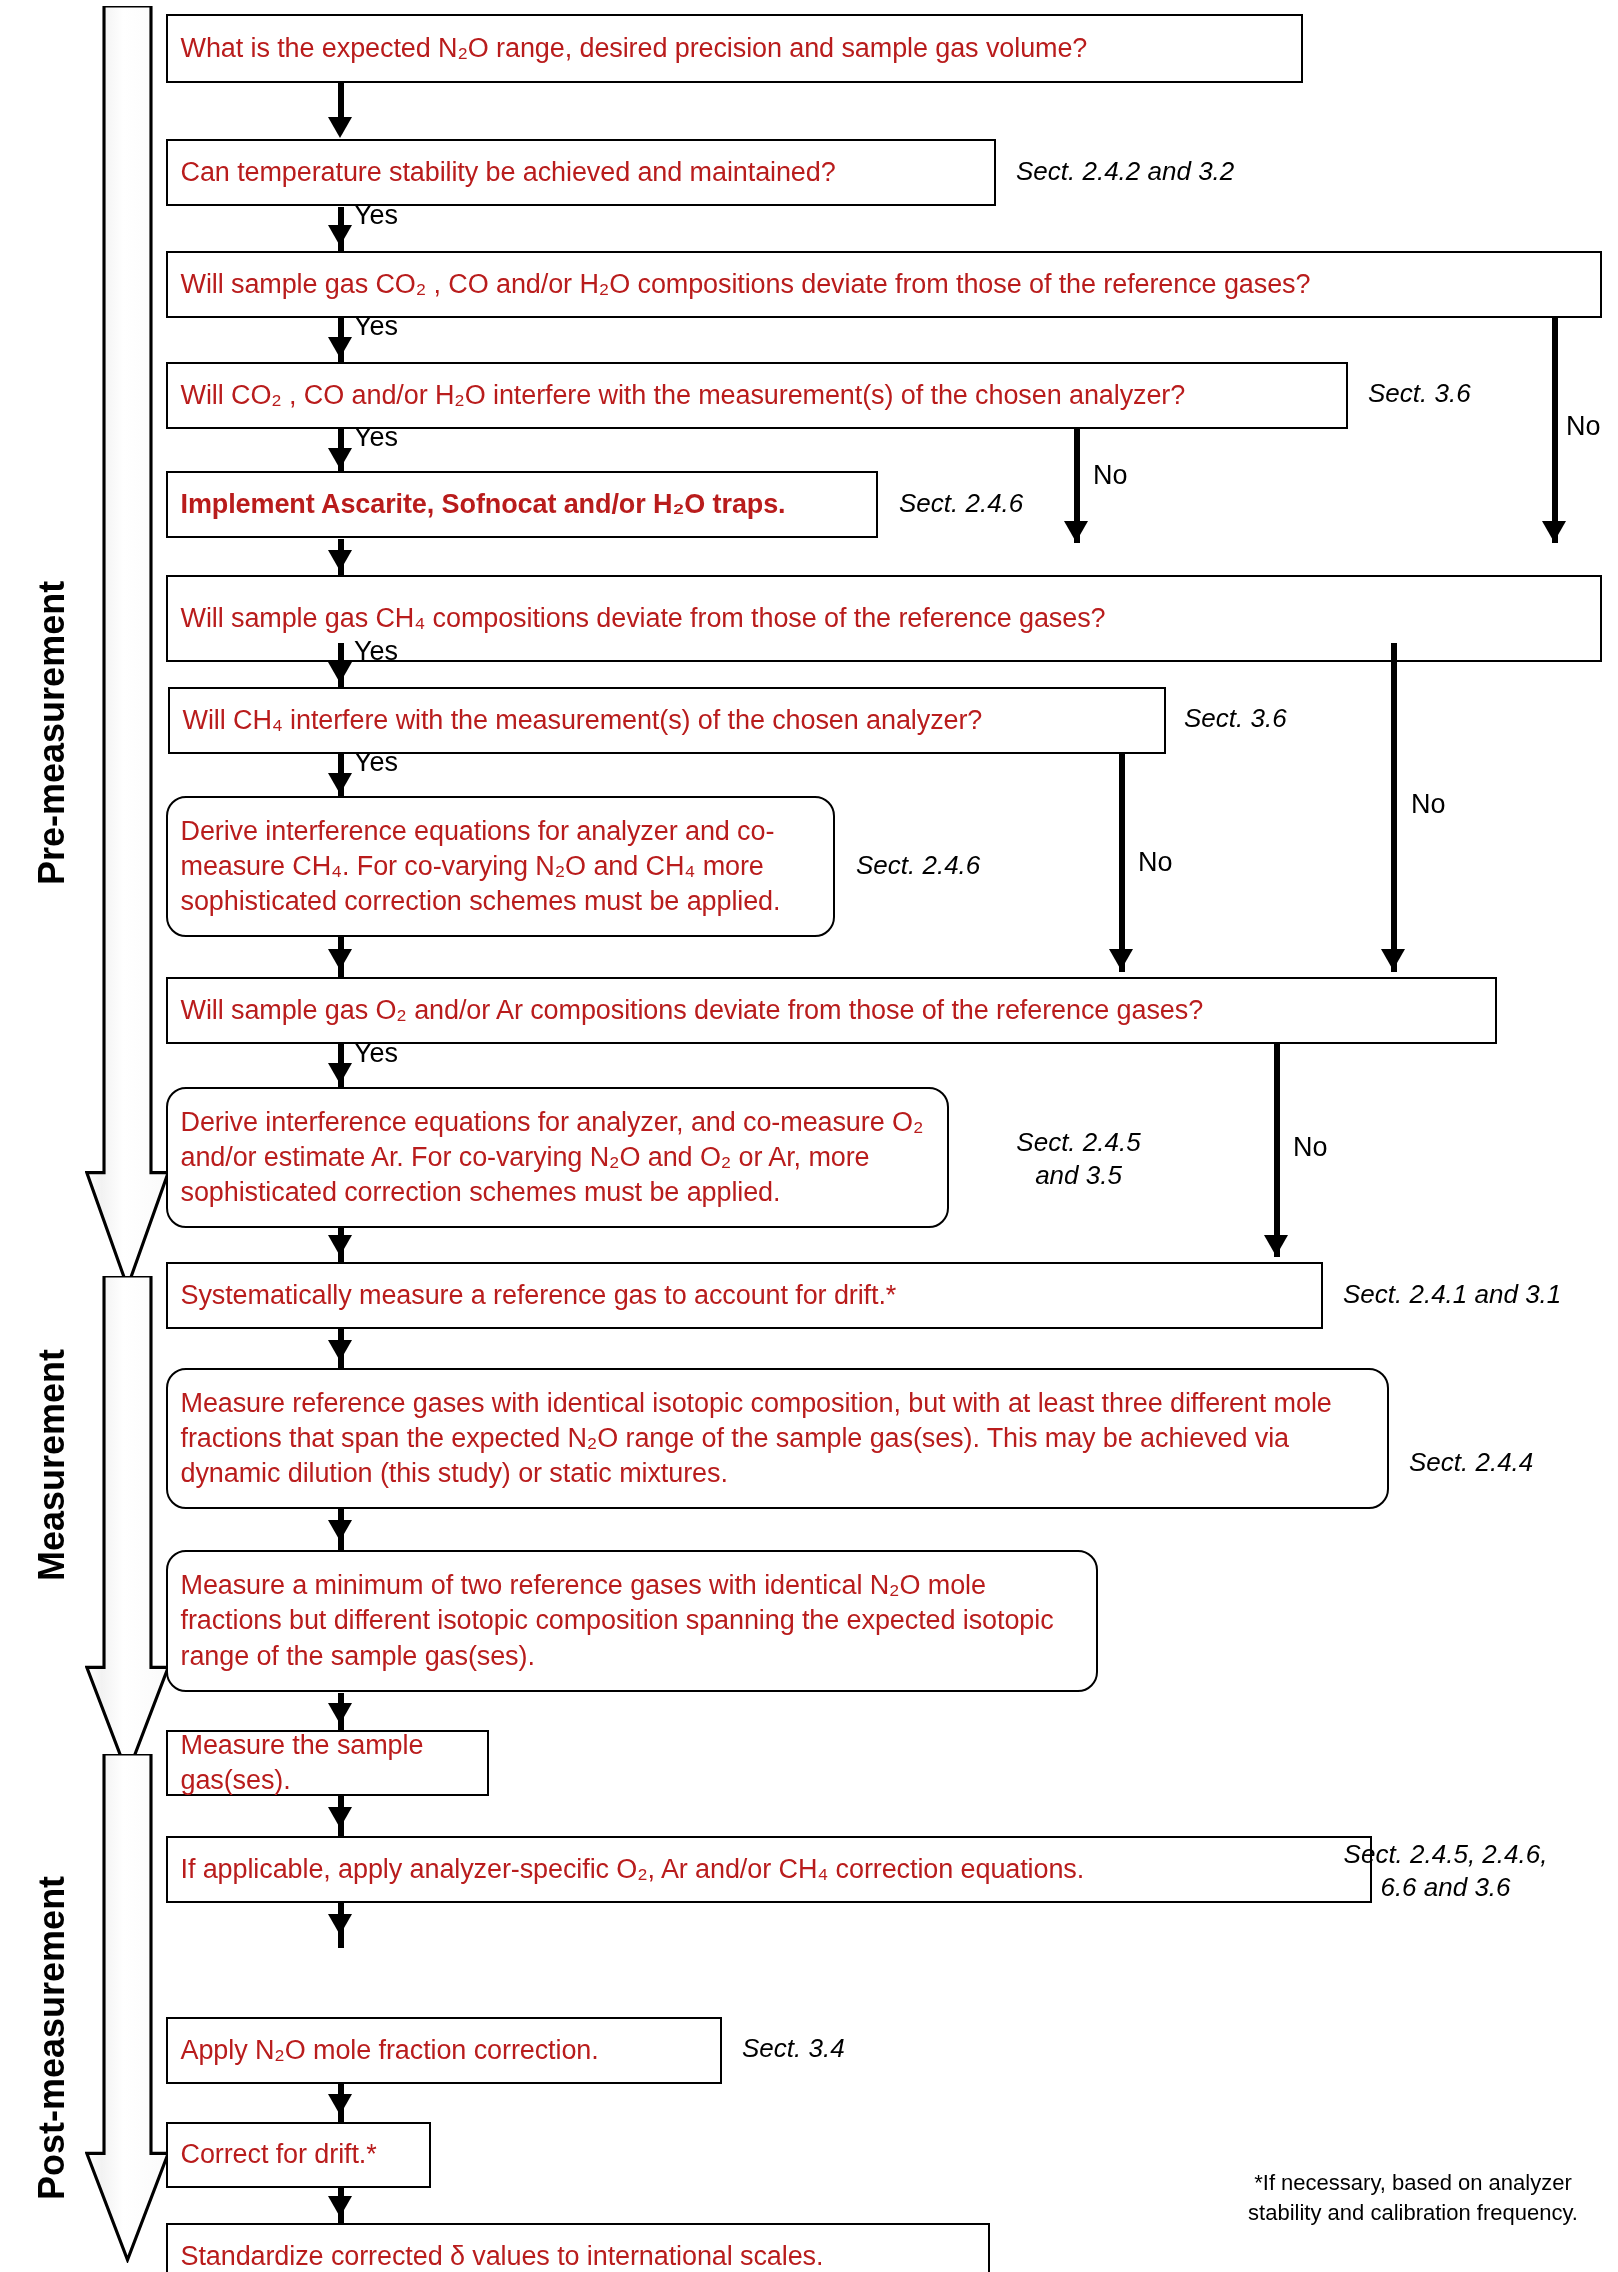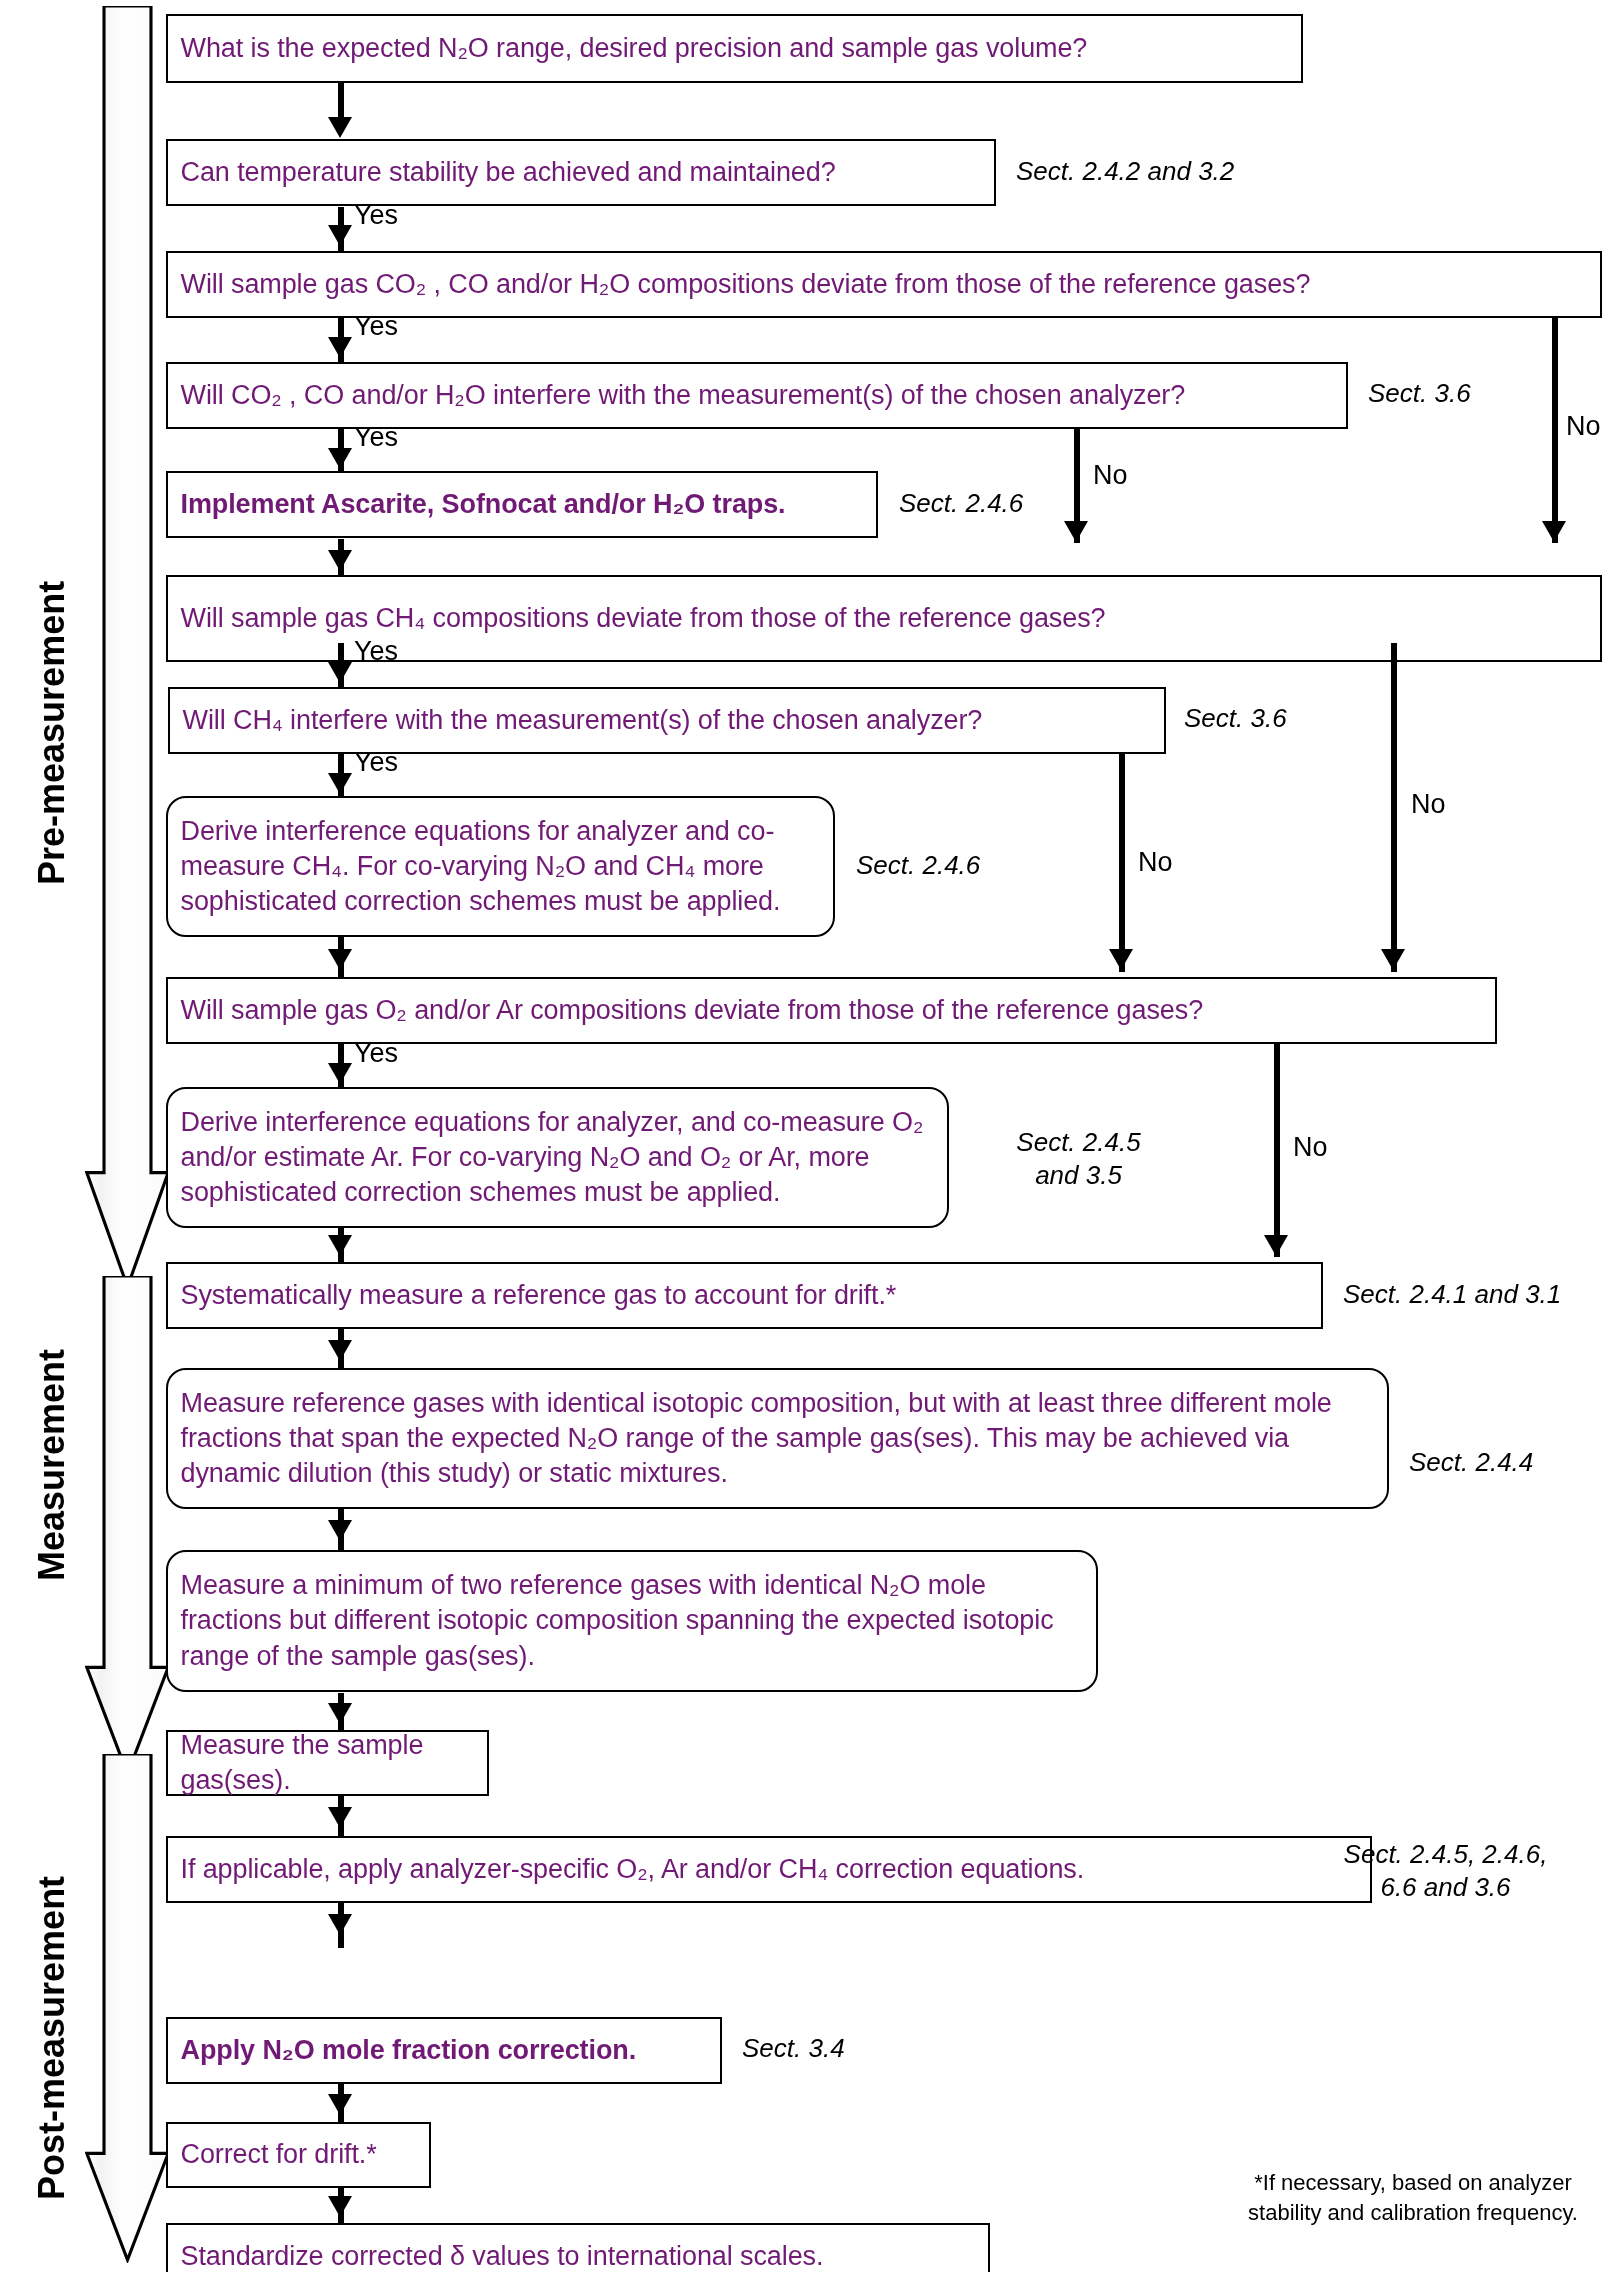--- a/index.html
+++ b/index.html
@@ -11,21 +11,21 @@
   .box{
     position:absolute;
     box-sizing:border-box;
     border:2.3px solid #000;
     background:#fff;
     display:flex;
     align-items:center;
     padding:0 12.5px;
     font-size:27px;
     line-height:1.30;
-    color:#701a75;
+    color:#b91c1c;
     letter-spacing:-0.1px;
   }
   .box .txt{display:block;width:100%;}
   .box.multi{align-items:center;border-radius:20px;}
 
   
   .sect{
     position:absolute;
     font-style:italic;
     font-size:26px;
@@ -246,21 +246,21 @@
 
   <div class="box" style="left:166px;top:1836px;width:1206px;height:67px;">
     <span class="txt">If applicable, apply analyzer-specific O₂, Ar and/or CH₄ correction equations.</span>
   </div>
   <div class="sect center" style="left:1306px;top:1838px;width:279px;">Sect. 2.4.5, 2.4.6,
 6.6 and 3.6</div>
 
   <div class="vline" style="left:338px;top:1903px;height:45px;"></div>
   <div class="arrowhead" style="left:328px;top:1914px;"></div>
 
-  <div class="box" style="left:166px;top:2017px;width:556px;height:67px;font-weight:bold;">
+  <div class="box" style="left:166px;top:2017px;width:556px;height:67px;">
     <span class="txt">Apply N₂O mole fraction correction.</span>
   </div>
   <div class="sect" style="left:742px;top:2032px;">Sect. 3.4</div>
 
   <div class="vline" style="left:338px;top:2084px;height:44px;"></div>
   <div class="arrowhead" style="left:328px;top:2094px;"></div>
 
   <div class="box" style="left:166px;top:2122px;width:265px;height:66px;">
     <span class="txt">Correct for drift.*</span>
   </div>

